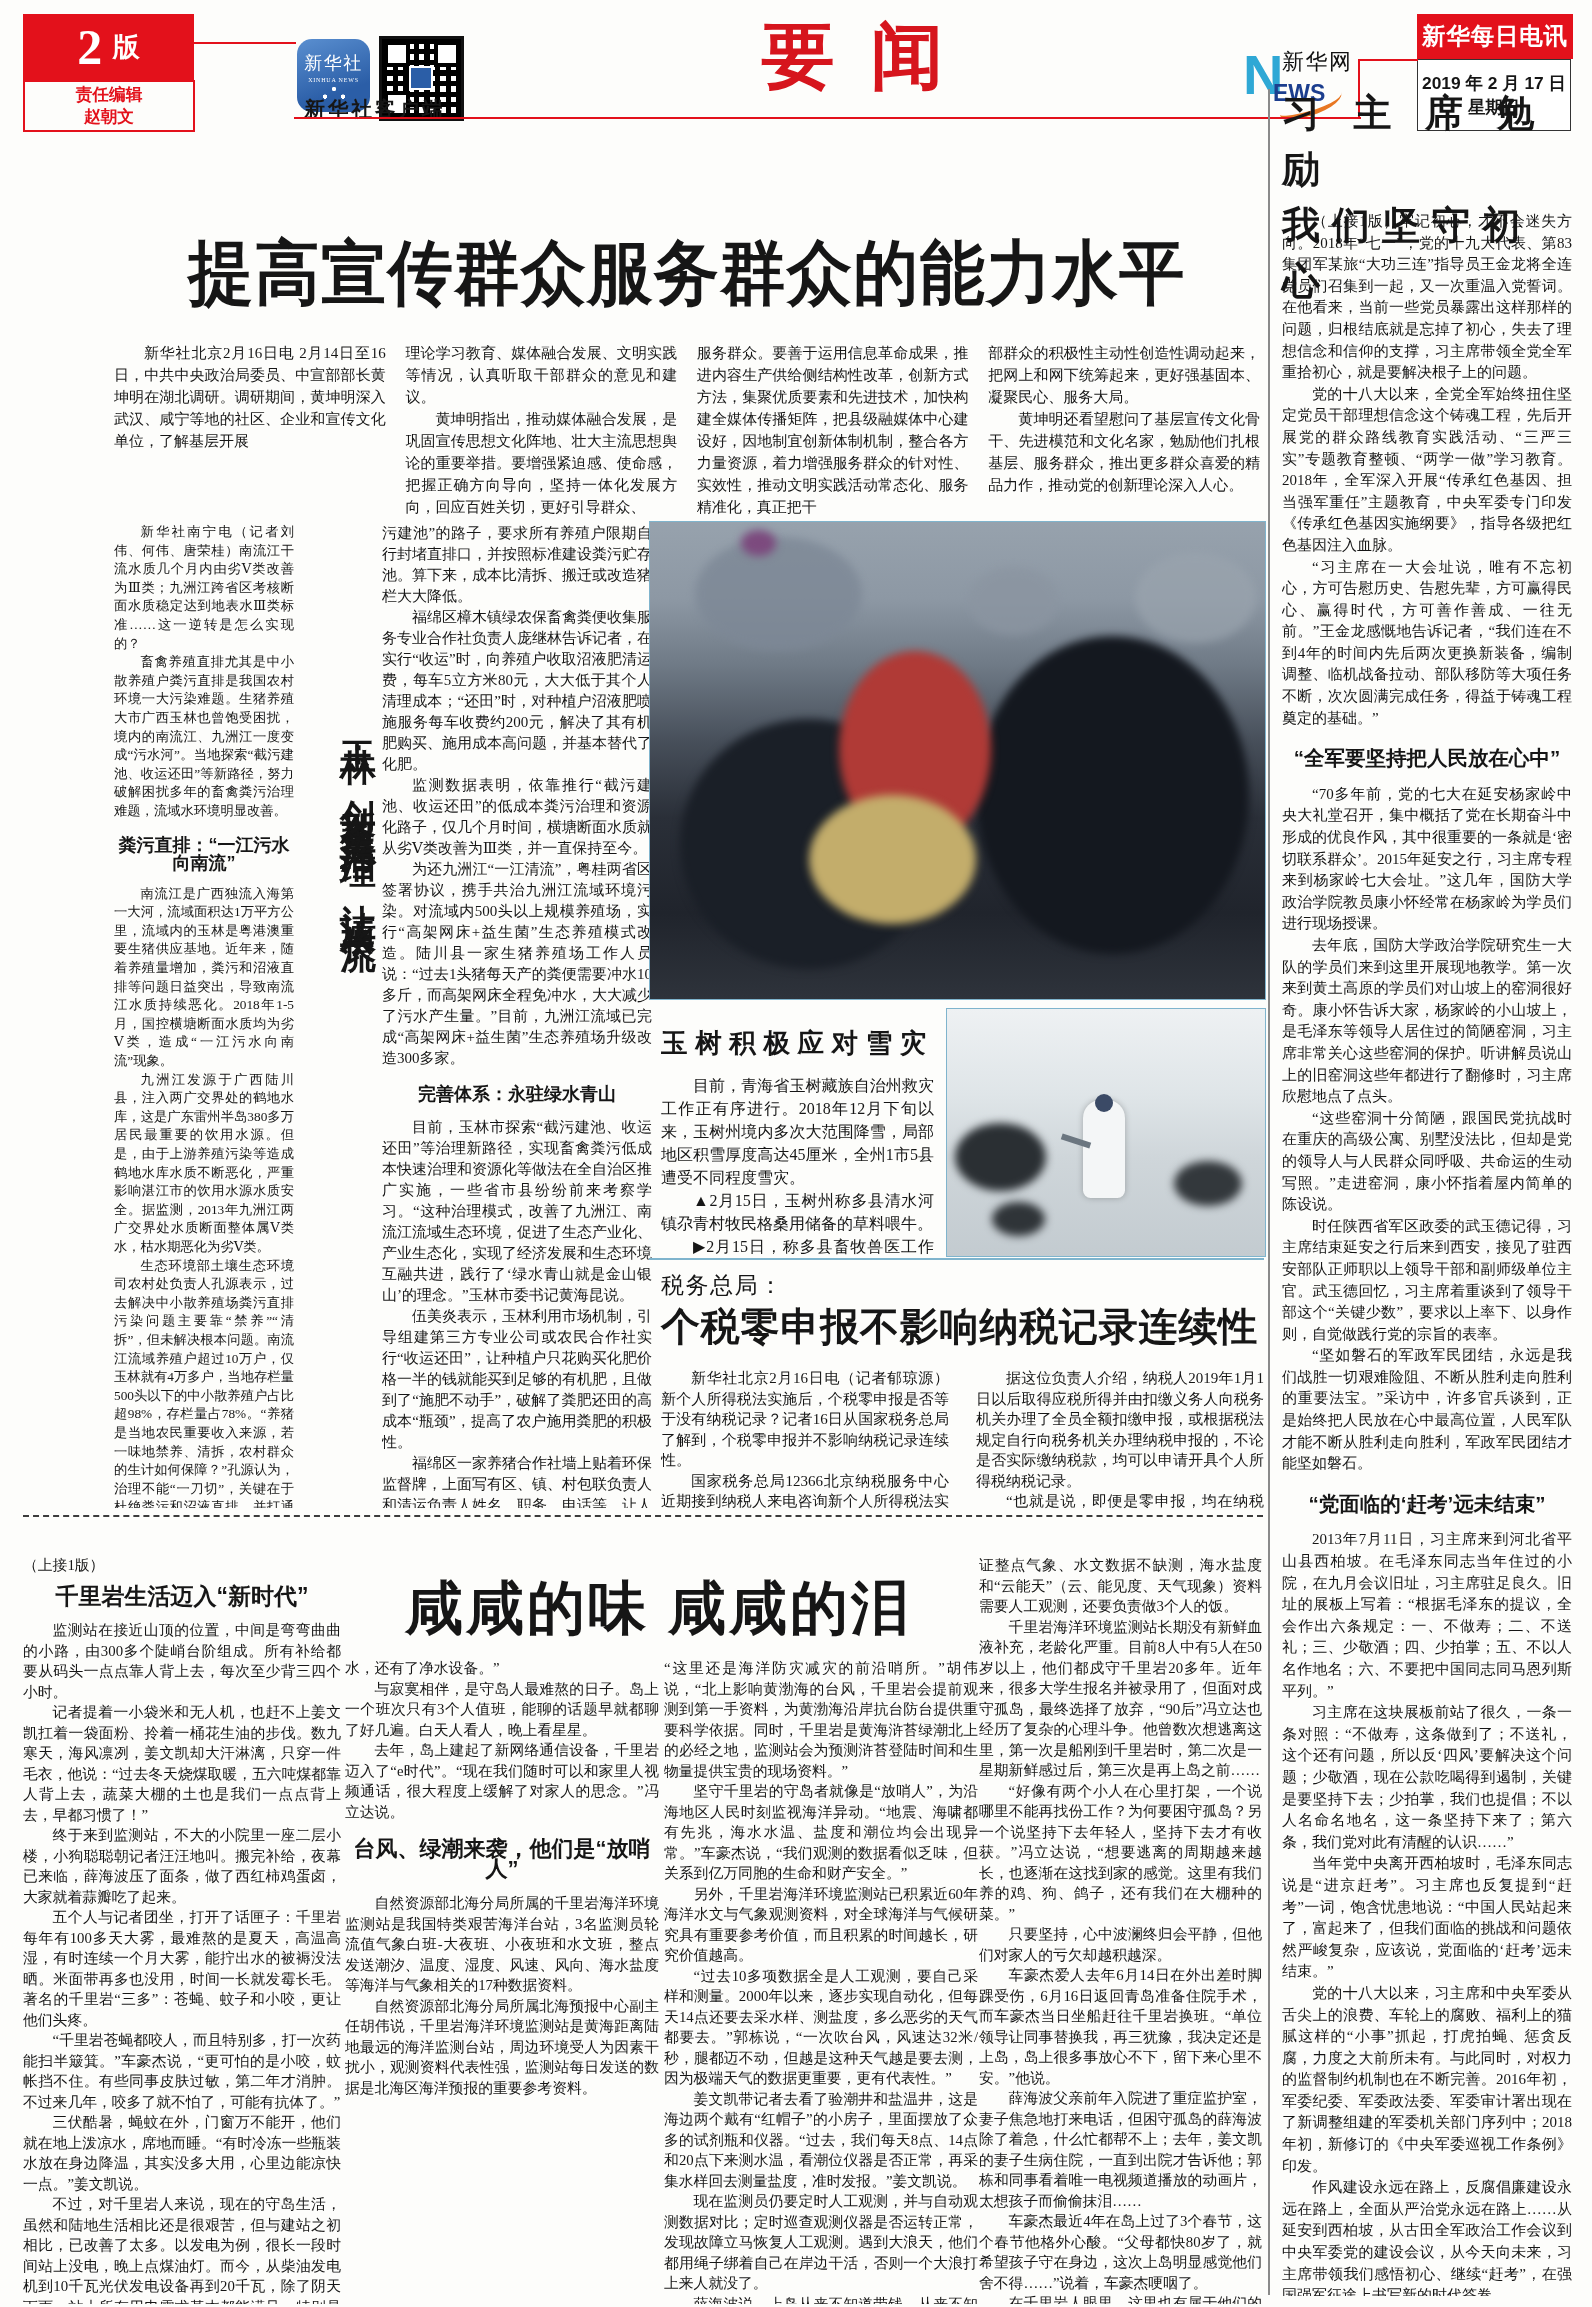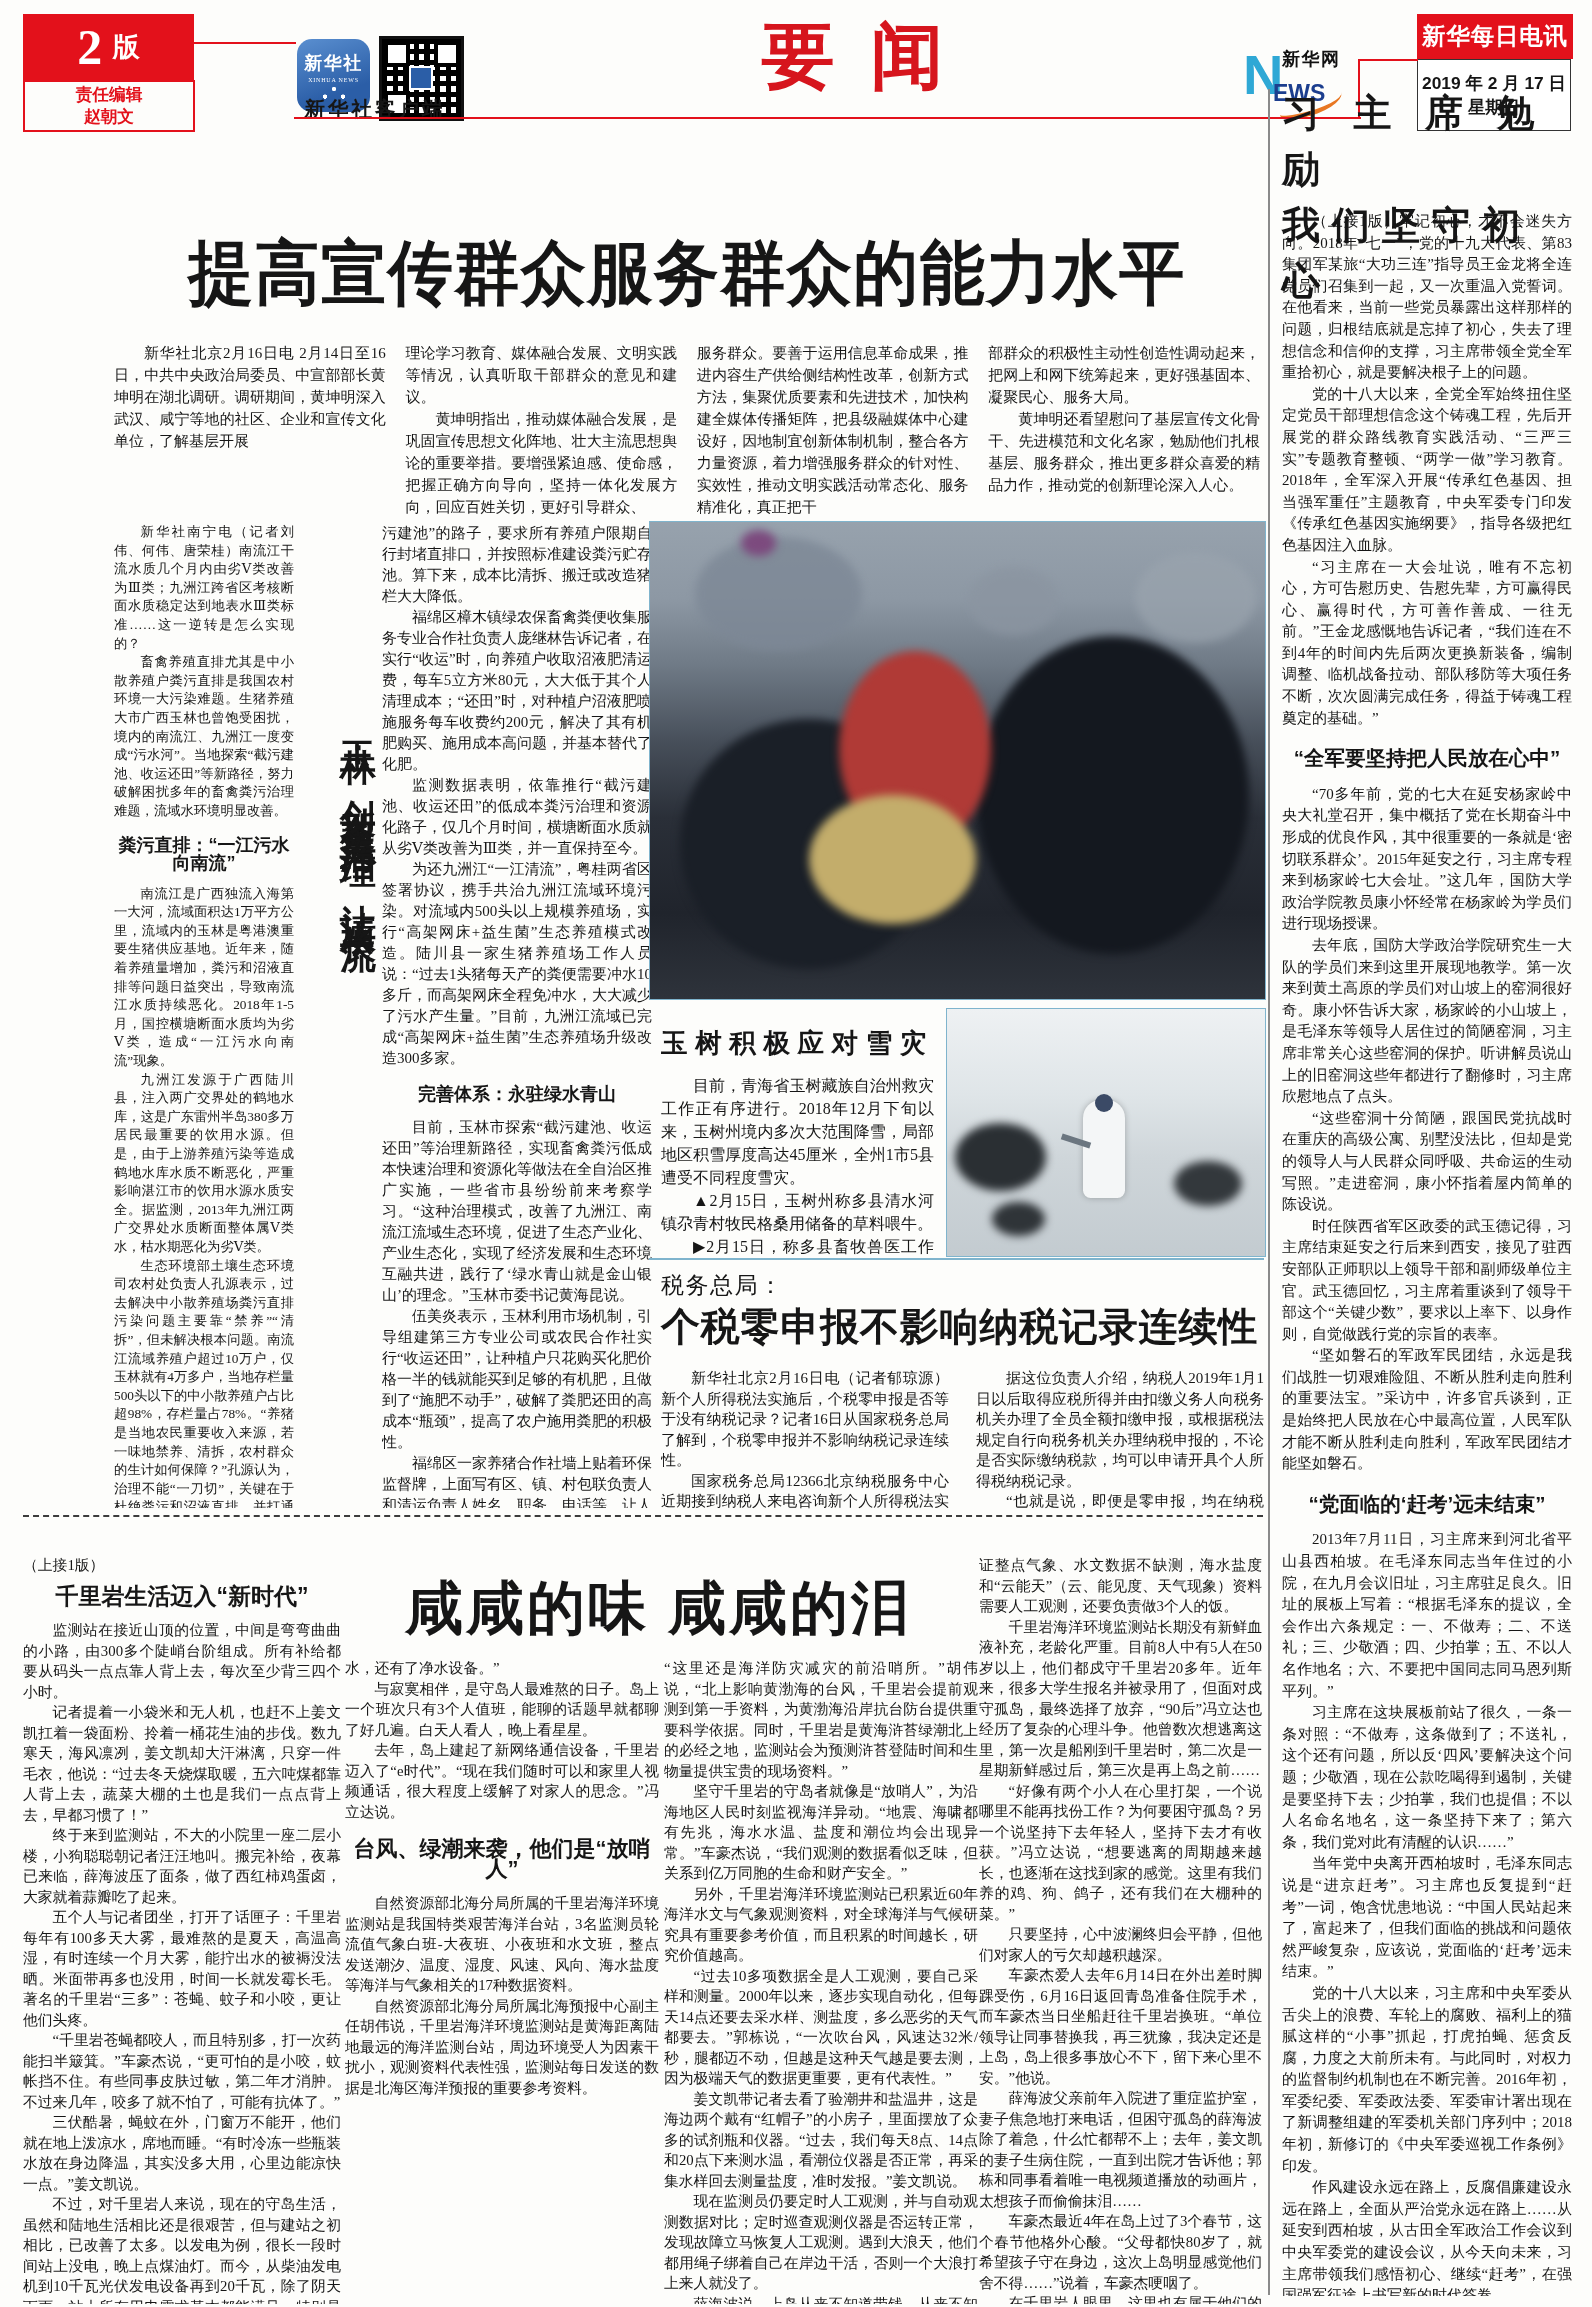--- a/index.html
+++ b/index.html
@@ -10,21 +10,21 @@
   .pagebadge{left:23px;top:13.6px;width:171px;height:67px;background:#e3111b;color:#fff;
              display:flex;align-items:center;justify-content:center;gap:10.6px;}
   .pagebadge .num{font-size:50px;font-weight:bold;line-height:1;}
   .pagebadge .unit{font-size:27px;font-weight:bold;}
   .editorbox{left:23px;top:80px;width:168px;height:48px;border:2.3px solid #e3111b;color:#e3111b;
              display:flex;flex-direction:column;align-items:center;justify-content:center;
              font-size:16.7px;font-weight:bold;line-height:1.3;font-family:"Liberation Sans",sans-serif;}
   .appicon{left:297px;top:39px;width:73px;height:73px;border-radius:15px;
            background:linear-gradient(160deg,#5a8fd0,#2b5ea7 70%);color:#fff;text-align:center;
            display:flex;flex-direction:column;align-items:center;justify-content:center;}
-  .appicon .cn{font-size:18px;font-weight:bold;letter-spacing:1.5px;}
+  .appicon .cn{font-size:18px;font-weight:normal;letter-spacing:1.5px;}
   .appicon .en{font-size:6px;letter-spacing:0.8px;margin-top:1.5px;}
   .appicon .net{width:30px;height:13.6px;margin-top:3px;
     background:radial-gradient(circle 2.3px at 6px 10.6px,#fff 2px,transparent 2.3px),
                radial-gradient(circle 2.3px at 15px 3px,#fff 2px,transparent 2.3px),
                radial-gradient(circle 2.3px at 24px 10.6px,#fff 2px,transparent 2.3px),
                linear-gradient(transparent 0,transparent 100%);}
   .qr{left:379px;top:36px;width:79px;height:79px;border:3px solid #111;background:
       repeating-linear-gradient(0deg,#000 0 5.3px,transparent 5.3px 10.6px),
       repeating-linear-gradient(90deg,#000 0 5.3px,#fff 5.3px 10.6px);}
   .qr .corner{position:absolute;width:18px;height:18px;border:4.5px solid #000;background:#fff;}
@@ -32,21 +32,21 @@
   .qr .logo{position:absolute;left:27px;top:27px;width:19.7px;height:19.7px;background:#2b5ea7;border:2.3px solid #fff;}
   .applabel{left:282px;top:95px;width:186px;text-align:center;font-size:20.5px;font-weight:bold;
             font-family:"Liberation Sans",sans-serif;letter-spacing:3px;}
   .sectiontitle{left:682px;top:16.7px;width:341px;text-align:center;color:#d6151d;
                 font-size:73px;font-weight:900;letter-spacing:36px;text-indent:36px;line-height:1.1;}
   .newslogo{left:1243px;top:47px;width:121px;height:68px;}
   .newslogo .n{position:absolute;left:0;top:0;font-family:"Liberation Sans",sans-serif;
                font-size:56px;font-weight:900;color:#2fa8d5;line-height:1;}
   .newslogo .ews{position:absolute;left:30px;top:33px;font-family:"Liberation Sans",sans-serif;
                  font-size:23px;font-weight:900;color:#1c3e8e;}
-  .newslogo .cn{position:absolute;left:39px;top:0px;font-size:18px;font-weight:bold;color:#111;
+  .newslogo .cn{position:absolute;left:39px;top:0px;font-size:22px;font-weight:normal;color:#111;
                 font-family:"Liberation Sans",sans-serif;letter-spacing:1.5px;}
   .newslogo .swoosh{position:absolute;left:35px;top:44px;width:65px;height:19.7px;
                     border-bottom:5.3px solid #e87722;border-radius:0 0 90% 40%;transform:rotate(-12deg);}
   .masthead{left:1417px;top:13.6px;width:156px;height:45px;background:#e3111b;color:#fff;
             display:flex;align-items:center;justify-content:center;font-size:23.5px;font-weight:bold;letter-spacing:0.8px;}
   .datebox{left:1417px;top:59px;width:152px;height:70px;border:1.5px solid #333;background:#fff;
            display:flex;flex-direction:column;align-items:center;justify-content:center;
            font-size:17.4px;font-weight:bold;font-family:"Liberation Sans",sans-serif;}
   .redline{background:#e3111b;}
   

